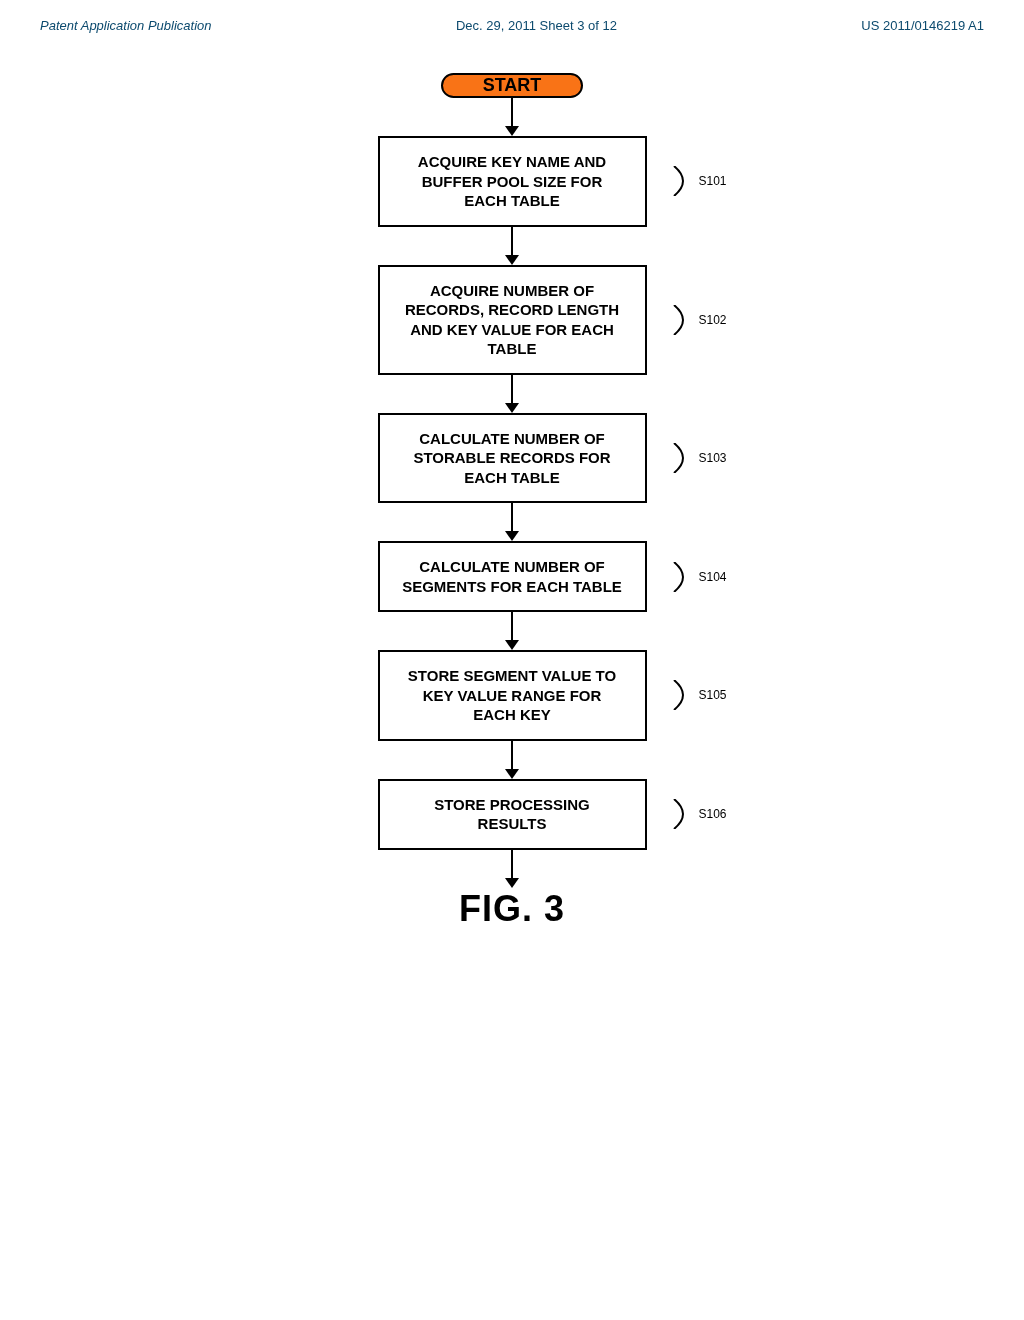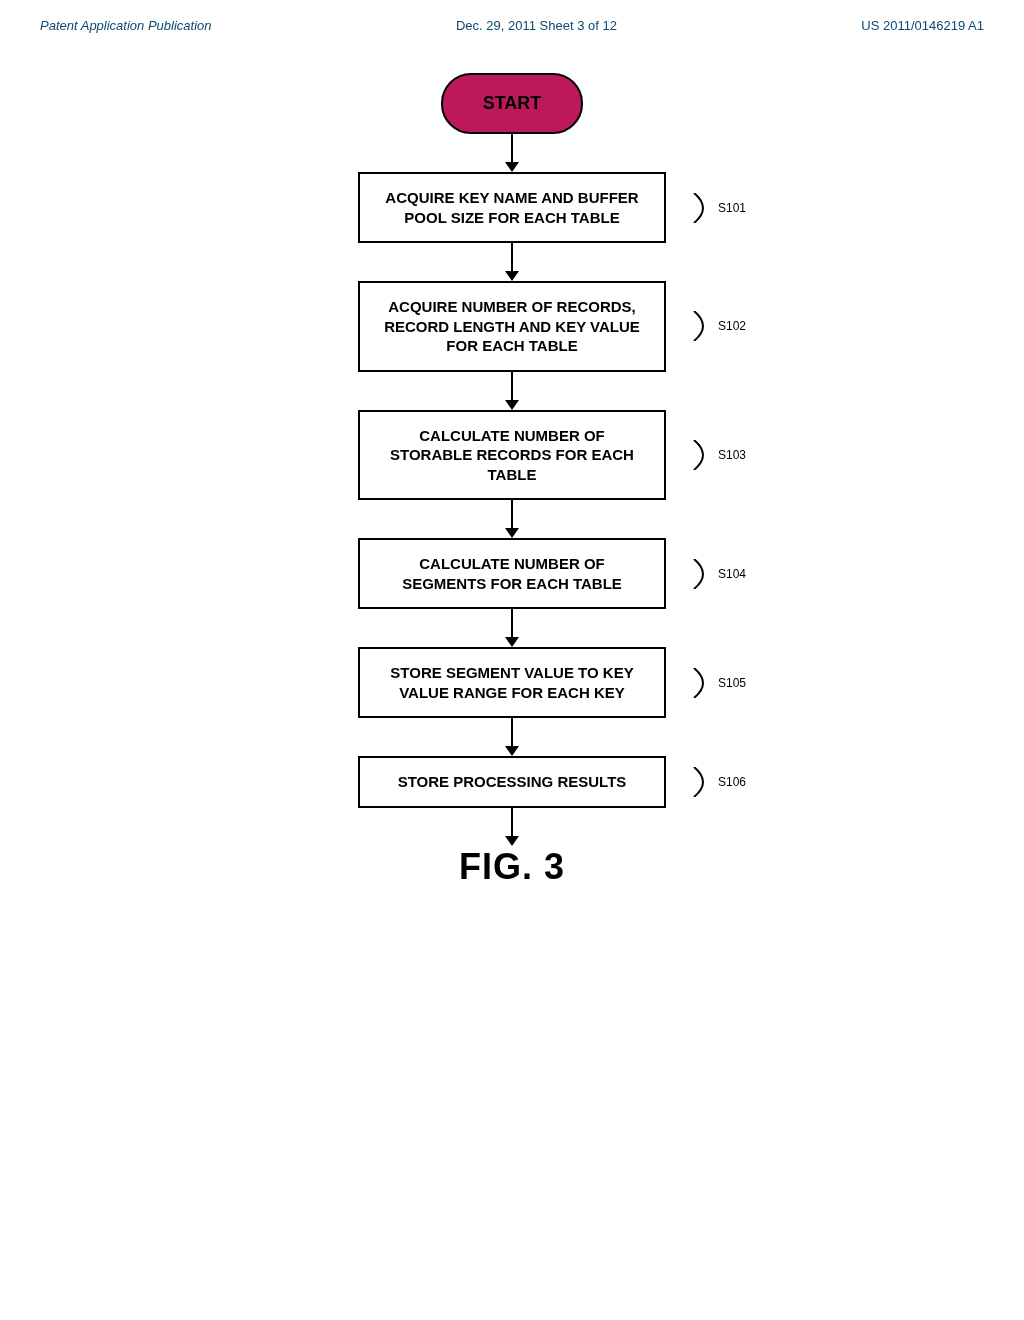--- a/index.html
+++ b/index.html
@@ -34,36 +34,36 @@
       display: flex;
       flex-direction: column;
       align-items: center;
       gap: 0;
       position: relative;
     }
 
     .terminal-box {
       border: 2px solid #000;
       border-radius: 30px;
-      padding: 18px 40px;
+      padding: 0 40px;
       font-size: 18px;
       font-weight: bold;
       text-align: center;
-      background: #be185d;
+      background: #f97316;
       min-width: 140px;
     }
 
     .process-box {
       border: 2px solid #000;
       padding: 14px 20px;
       font-size: 15px;
       font-weight: bold;
       text-align: center;
       background: #fff;
-      width: 308px;
+      width: 269px;
       line-height: 1.3;
     }
 
     .step-row {
       display: flex;
       align-items: center;
       position: relative;
     }
 
     .step-label {

